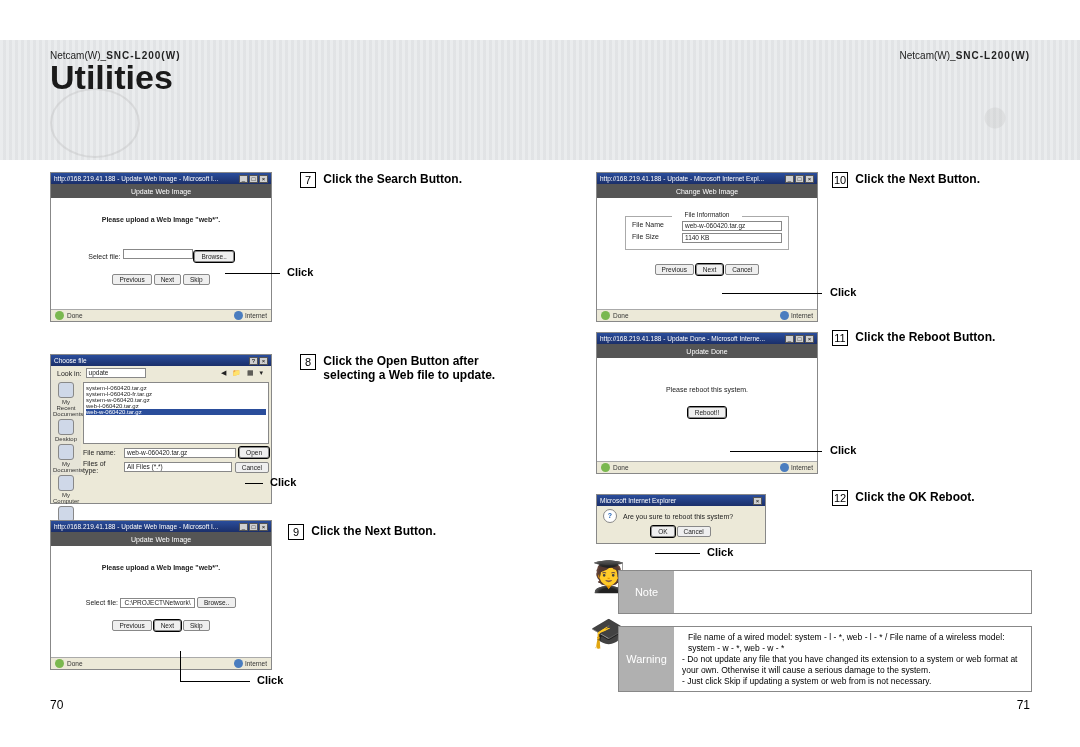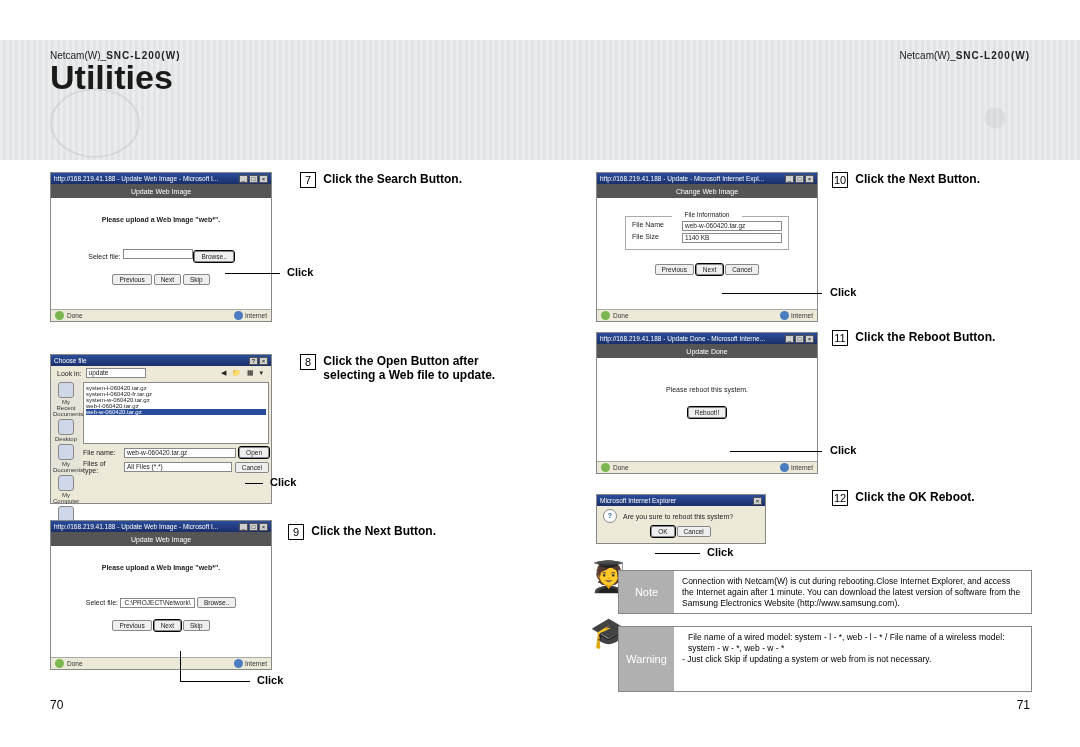--- a/index.html
+++ b/index.html
@@ -425,23 +425,23 @@
 <div class="step" style="left:832px; top:490px;">
   <span class="num">12</span>
   <span class="txt">Click the OK Reboot.</span>
 </div>
 <div class="lead" style="left:655px; top:553px; width:45px;"></div>
 <div class="click-label" style="left:707px; top:546px;">Click</div>
 
 <div class="mascot" style="left:590px; top:562px;">🧑‍🎓</div>
 <div class="infobox" style="left:618px; top:570px; width:414px; height:44px;">
   <div class="tag">Note</div>
-  <div class="body">Connection with Netcam(W) is cut during rebooting.Close Internet Explorer, and access the Internet again after 1 minute. You can download the latest version of software from the Samsung Electronics Website (http://www.samsung.com).</div>
 </div>
 
 <div class="mascot" style="left:590px; top:618px;">🎓</div>
 <div class="infobox" style="left:618px; top:626px; width:414px; height:66px;">
   <div class="tag">Warning</div>
   <div class="body">
     <div style="padding-left:6px;">  File name of a wired model: system - l - *, web - l - * / File name of a wireless model: system - w - *, web - w - *</div>
+    <div>- Do not update any file that you have changed its extension to a system or web format at your own. Otherwise it will cause a serious damage to the system.</div>
     <div>- Just click Skip if updating a system or web from is not necessary.</div>
   </div>
 </div>
 
 </body></html>

